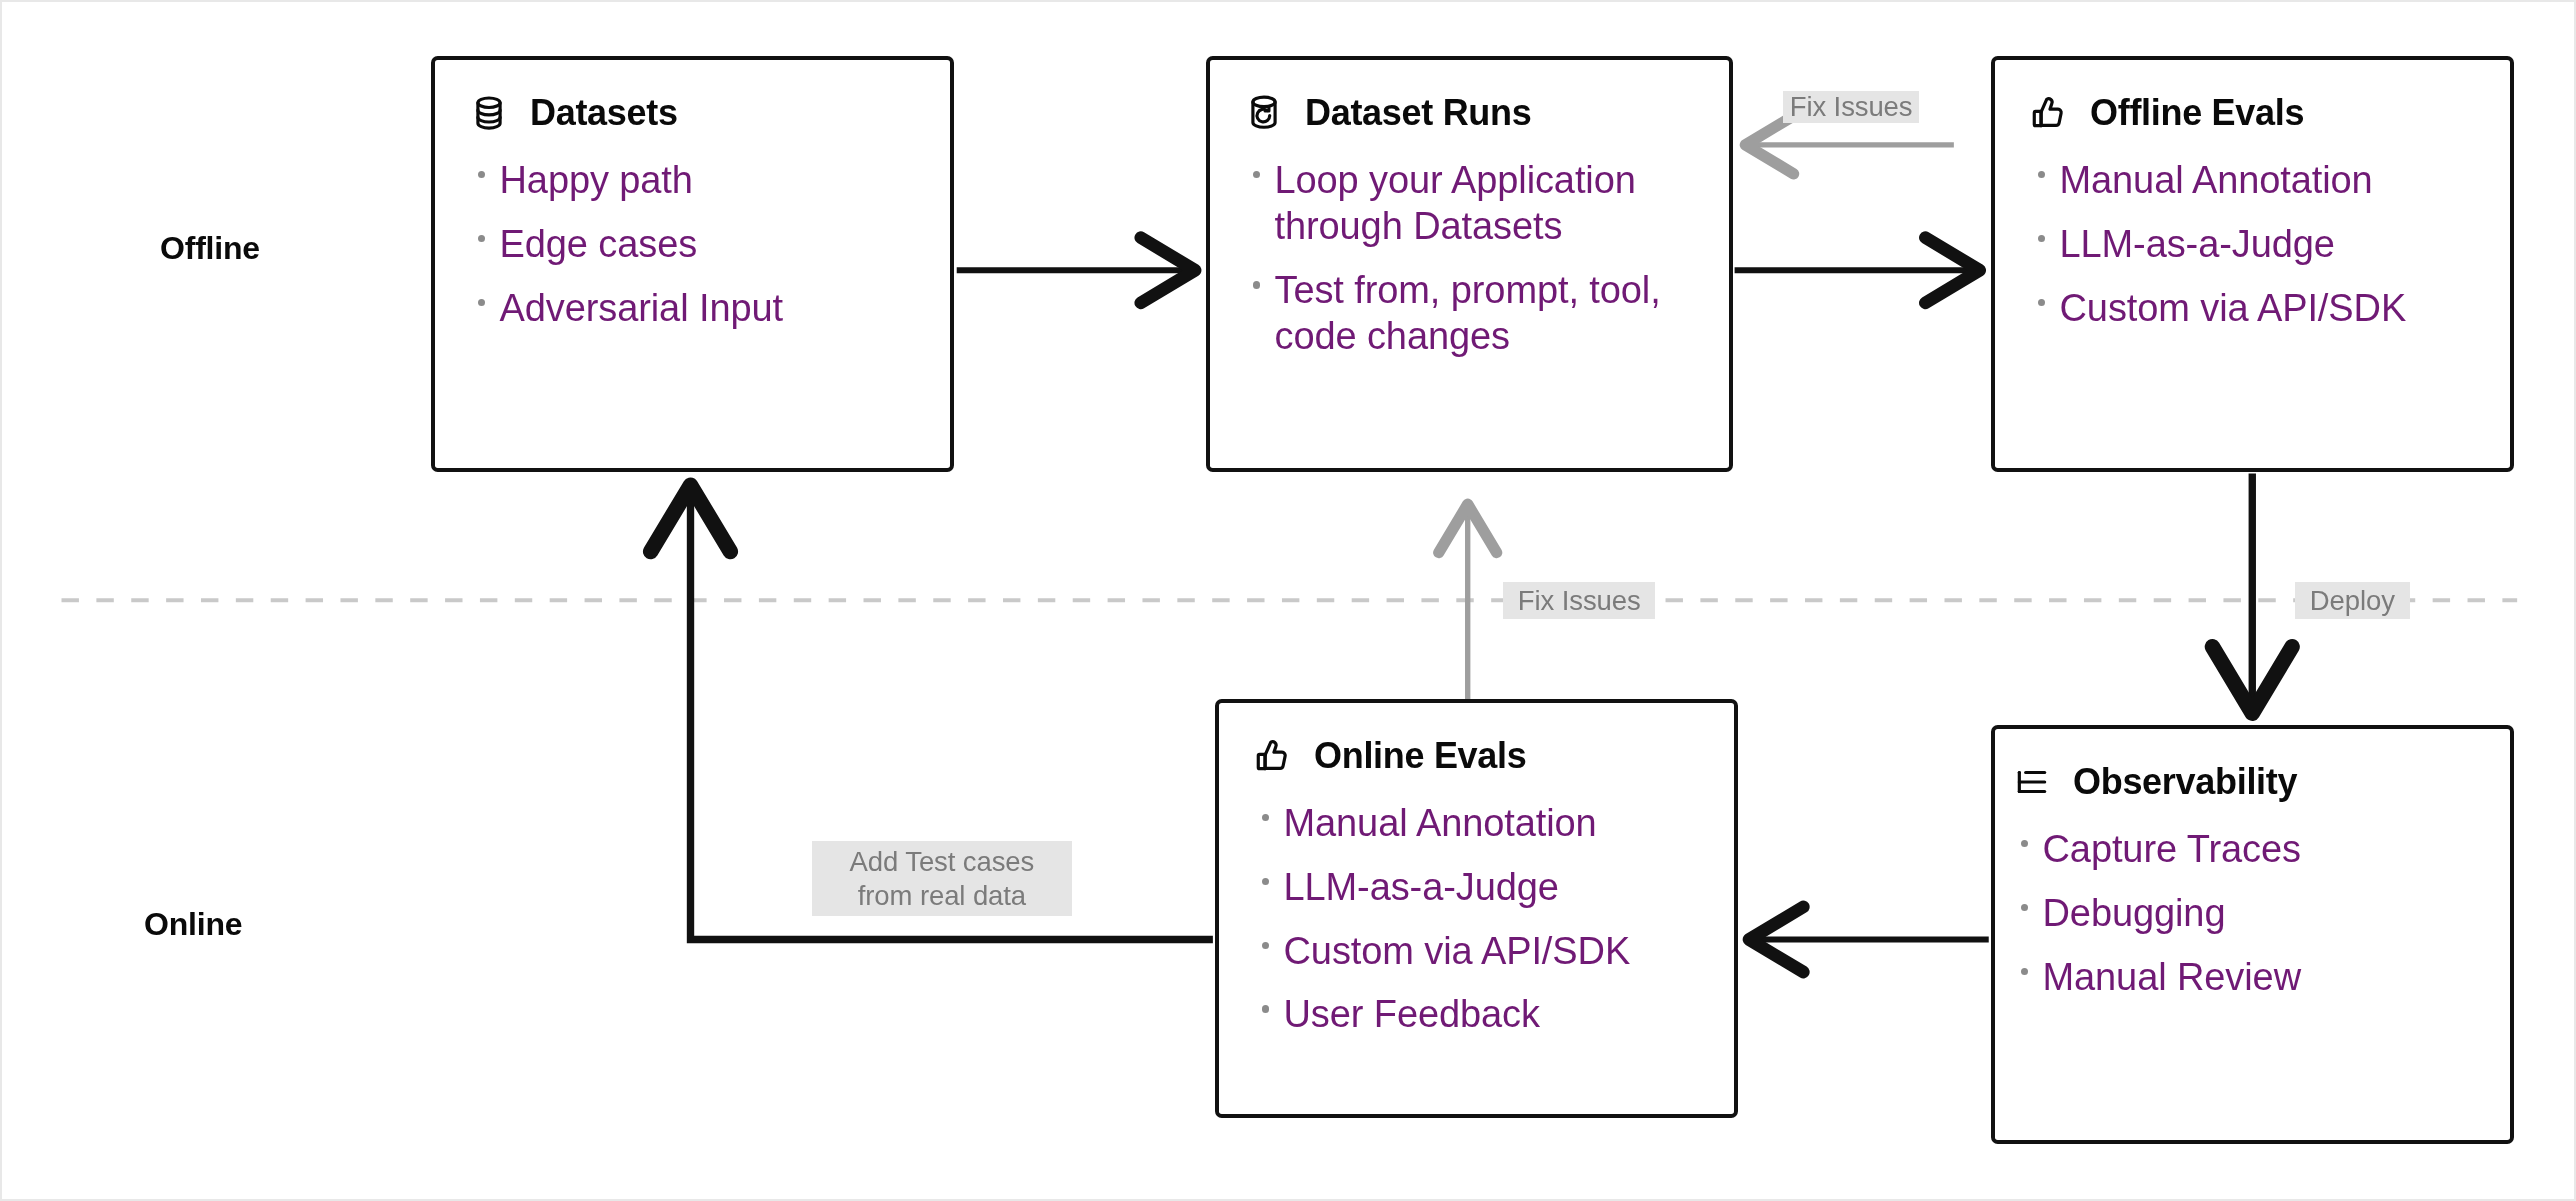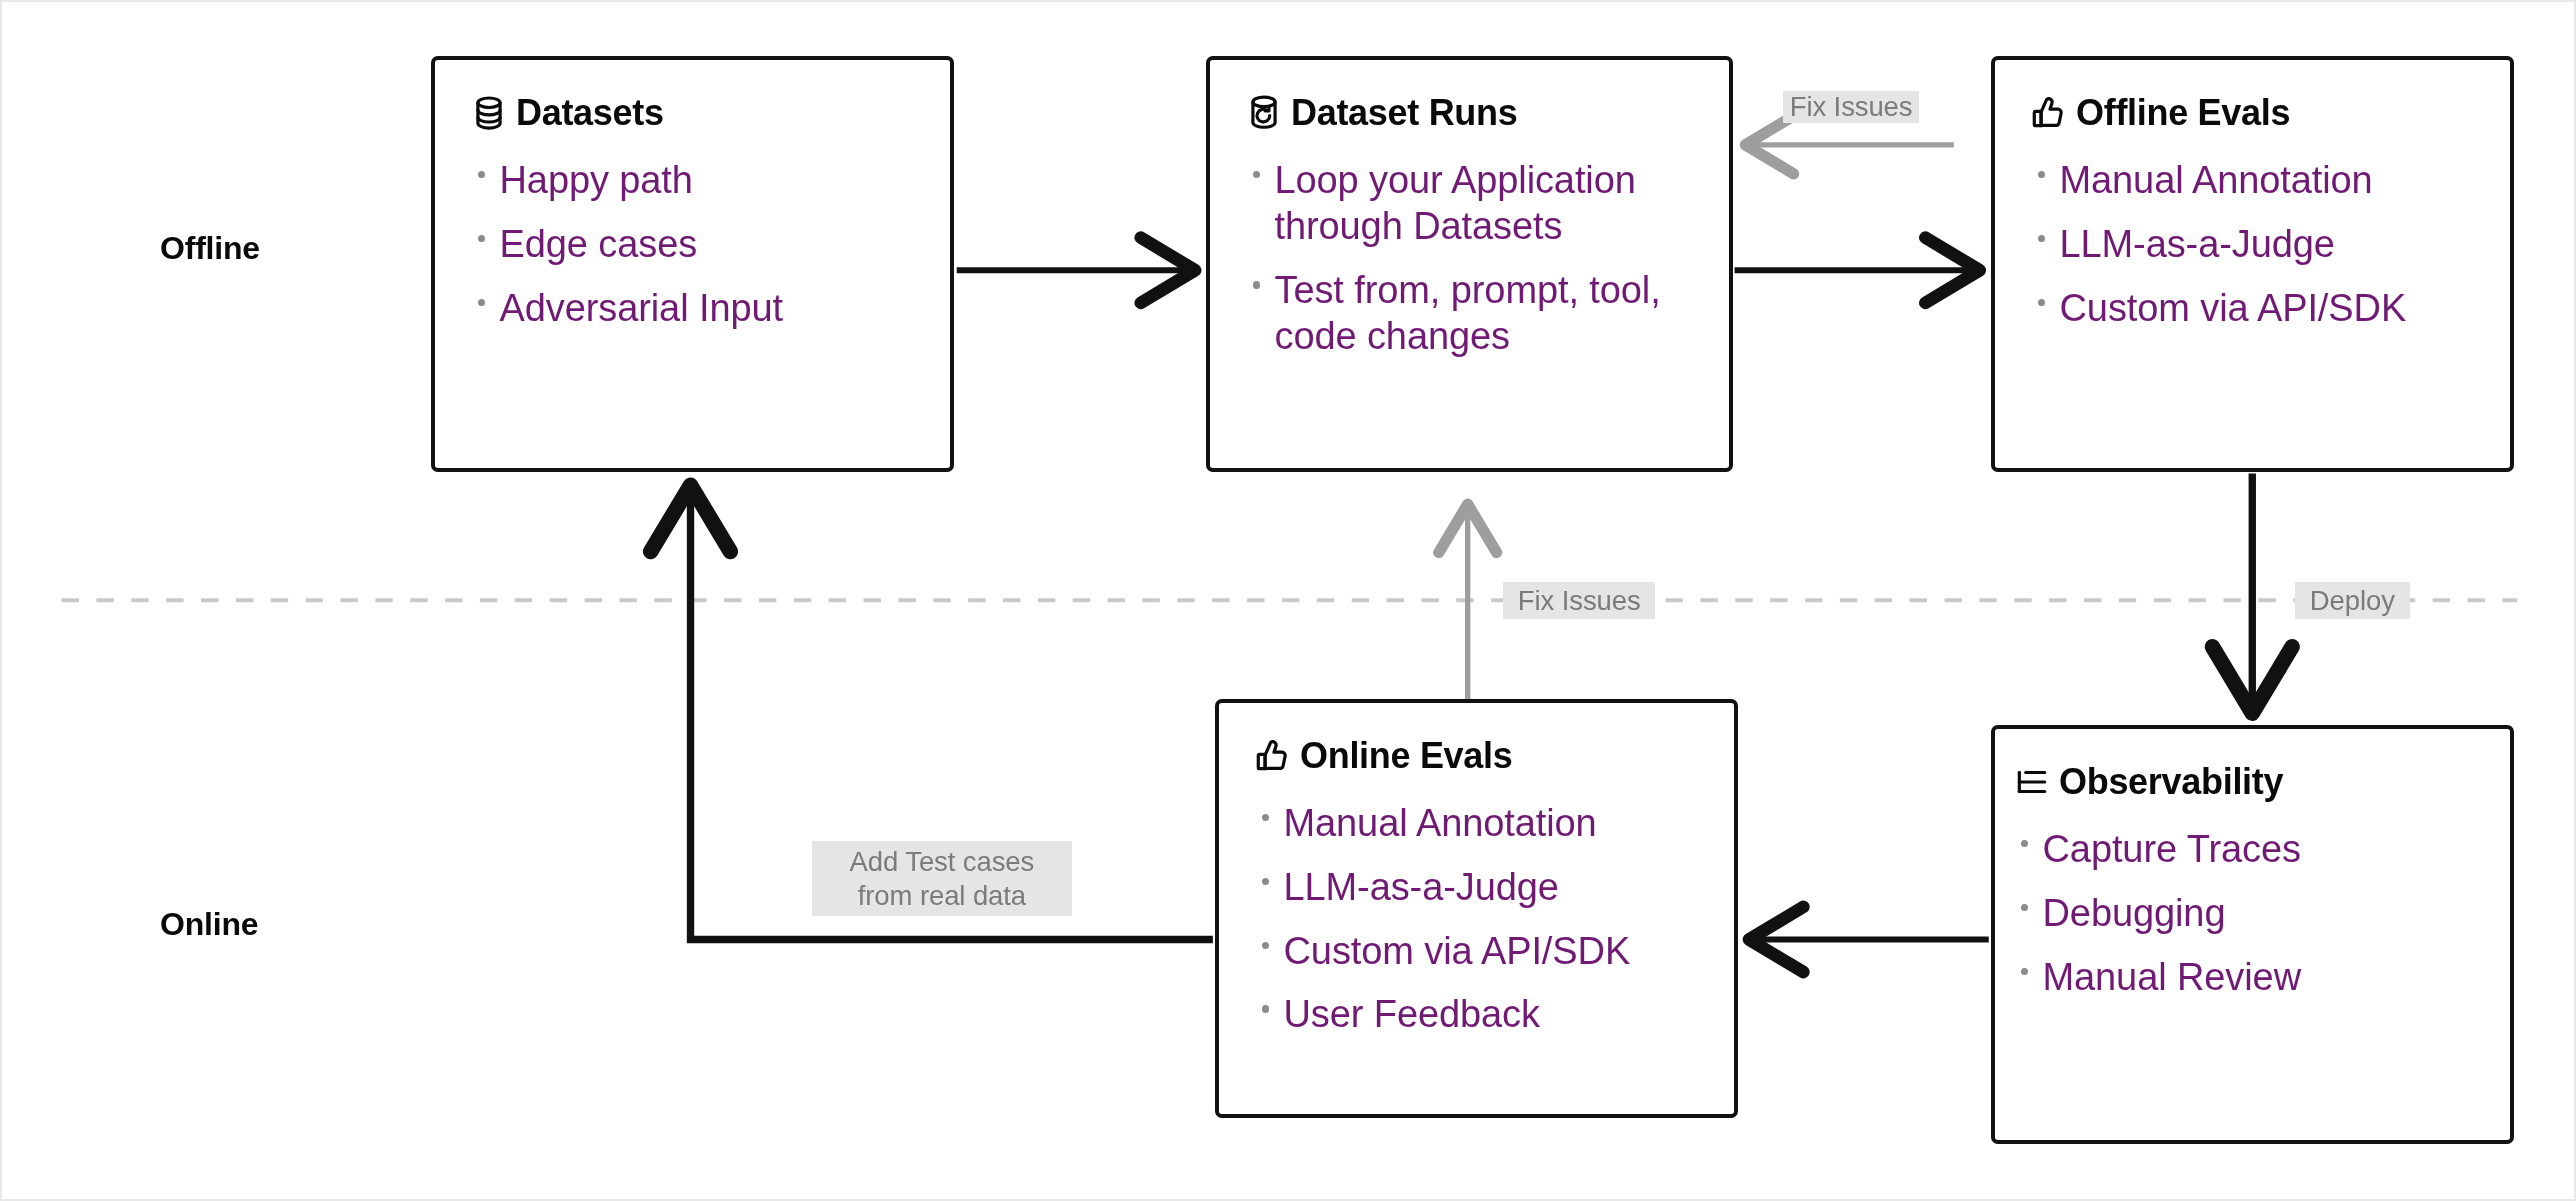--- a/index.html
+++ b/index.html
@@ -34,21 +34,21 @@
     position: absolute;
     box-sizing: border-box;
     background: #ffffff;
     border: 4.7px solid #111111;
     border-radius: 6.7px;
     padding: 32px 35px 27px 35px;
   }
   .node-head {
     display: flex;
     align-items: center;
-    gap: 8px;
+    gap: 22px;
     margin-bottom: 23px;
   }
   .node-title {
     font-size: 36px;
     font-weight: bold;
     color: #0a0a0a;
     letter-spacing: -0.3px;
     white-space: nowrap;
   }
   .node-icon {
@@ -92,21 +92,21 @@
 
   
   .lane-label {
     position: absolute;
     font-size: 32px;
     font-weight: bold;
     color: #0a0a0a;
     letter-spacing: -0.2px;
   }
   #lane-offline { left: 158px; top: 228px; }
-  #lane-online  { left: 158px; top: 904px; }
+  #lane-online  { left: 142px; top: 904px; }
 
   
   .edge-label {
     position: absolute;
     font-size: 27.5px;
     color: #7b7b7b;
     letter-spacing: -0.1px;
     background: #e5e5e5;
     white-space: nowrap;
   }

